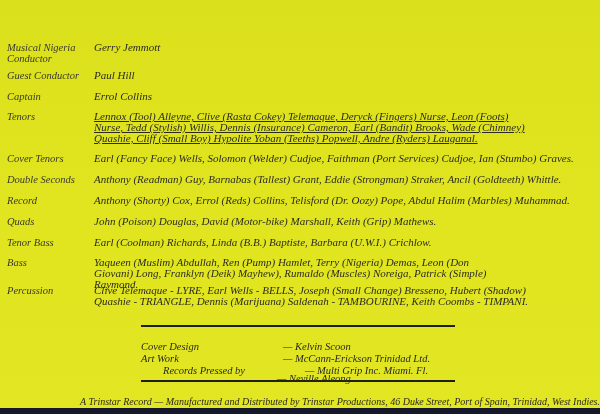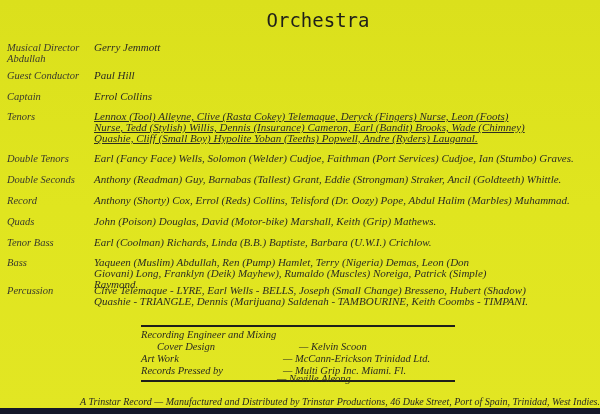--- a/index.html
+++ b/index.html
@@ -103,44 +103,43 @@
       width: 600px;
       height: 6px;
       background: #14182a;
     }
   </style>
 </head>
 <body>
 
 <div class="page">
 
-  <div class="title"><span>Orchestra</span></div>
 
   <div class="row" style="top:42px;">
-    <div class="role" style="width:80px;">Musical Director Abdullah</div>
+    <div class="role" style="width:80px;">Musical Nigeria Conductor</div>
     <div class="names">Gerry Jemmott</div>
   </div>
 
   <div class="row" style="top:70px;">
     <div class="role">Guest Conductor</div>
     <div class="names">Paul Hill</div>
   </div>
 
   <div class="row" style="top:91px;">
     <div class="role">Captain</div>
     <div class="names">Errol Collins</div>
   </div>
 
   <div class="row" style="top:111px;">
     <div class="role">Tenors</div>
     <div class="names" style="width:440px;text-decoration:underline;">Lennox (Tool) Alleyne, Clive (Rasta Cokey) Telemaque, Deryck (Fingers) Nurse, Leon (Foots) Nurse, Tedd (Stylish) Willis, Dennis (Insurance) Cameron, Earl (Bandit) Brooks, Wade (Chimney) Quashie, Cliff (Small Boy) Hypolite Yoban (Teeths) Popwell, Andre (Ryders) Lauganal.</div>
   </div>
 
   <div class="row" style="top:153px;">
-    <div class="role">Double Tenors</div>
+    <div class="role">Cover Tenors</div>
     <div class="names">Earl (Fancy Face) Wells, Solomon (Welder) Cudjoe, Faithman (Port Services) Cudjoe, Ian (Stumbo) Graves.</div>
   </div>
 
   <div class="row" style="top:174px;">
     <div class="role">Double Seconds</div>
     <div class="names">Anthony (Readman) Guy, Barnabas (Tallest) Grant, Eddie (Strongman) Straker, Ancil (Goldteeth) Whittle.</div>
   </div>
 
   <div class="row" style="top:195px;">
     <div class="role">Record</div>
@@ -162,32 +161,31 @@
     <div class="names" style="width:400px;">Yaqueen (Muslim) Abdullah, Ren (Pump) Hamlet, Terry (Nigeria) Demas, Leon (Don Giovani) Long, Franklyn (Deik) Mayhew), Rumaldo (Muscles) Noreiga, Patrick (Simple) Raymond.</div>
   </div>
 
   <div class="row" style="top:285px;">
     <div class="role">Percussion</div>
     <div class="names" style="width:440px;">Clive Telemaque - LYRE, Earl Wells - BELLS, Joseph (Small Change) Bresseno, Hubert (Shadow) Quashie - TRIANGLE, Dennis (Marijuana) Saldenah - TAMBOURINE, Keith Coombs - TIMPANI.</div>
   </div>
 
   <div class="credits">
     <div class="credit-row first" style="top:2px;">
-      <span class="credit-label">Recording Engineer and Mixing</span>
       <span class="credit-value">— Neville Aleong</span>
     </div>
-    <div class="credit-row" style="top:14px;margin-left:16px;">
+    <div class="credit-row" style="top:14px;">
       <span class="credit-label">Cover Design</span>
       <span class="credit-value">— Kelvin Scoon</span>
     </div>
     <div class="credit-row" style="top:26px;">
       <span class="credit-label">Art Work</span>
       <span class="credit-value">— McCann-Erickson Trinidad Ltd.</span>
     </div>
-    <div class="credit-row" style="top:38px;">
+    <div class="credit-row" style="top:38px;margin-left:22px;">
       <span class="credit-label">Records Pressed by</span>
       <span class="credit-value">— Multi Grip Inc. Miami. Fl.</span>
     </div>
   </div>
 
   <div class="footer">A Trinstar Record — Manufactured and Distributed by Trinstar Productions, 46 Duke Street, Port of Spain, Trinidad, West Indies.</div>
 
   <div class="bottom-strip"></div>
 </div>
 

